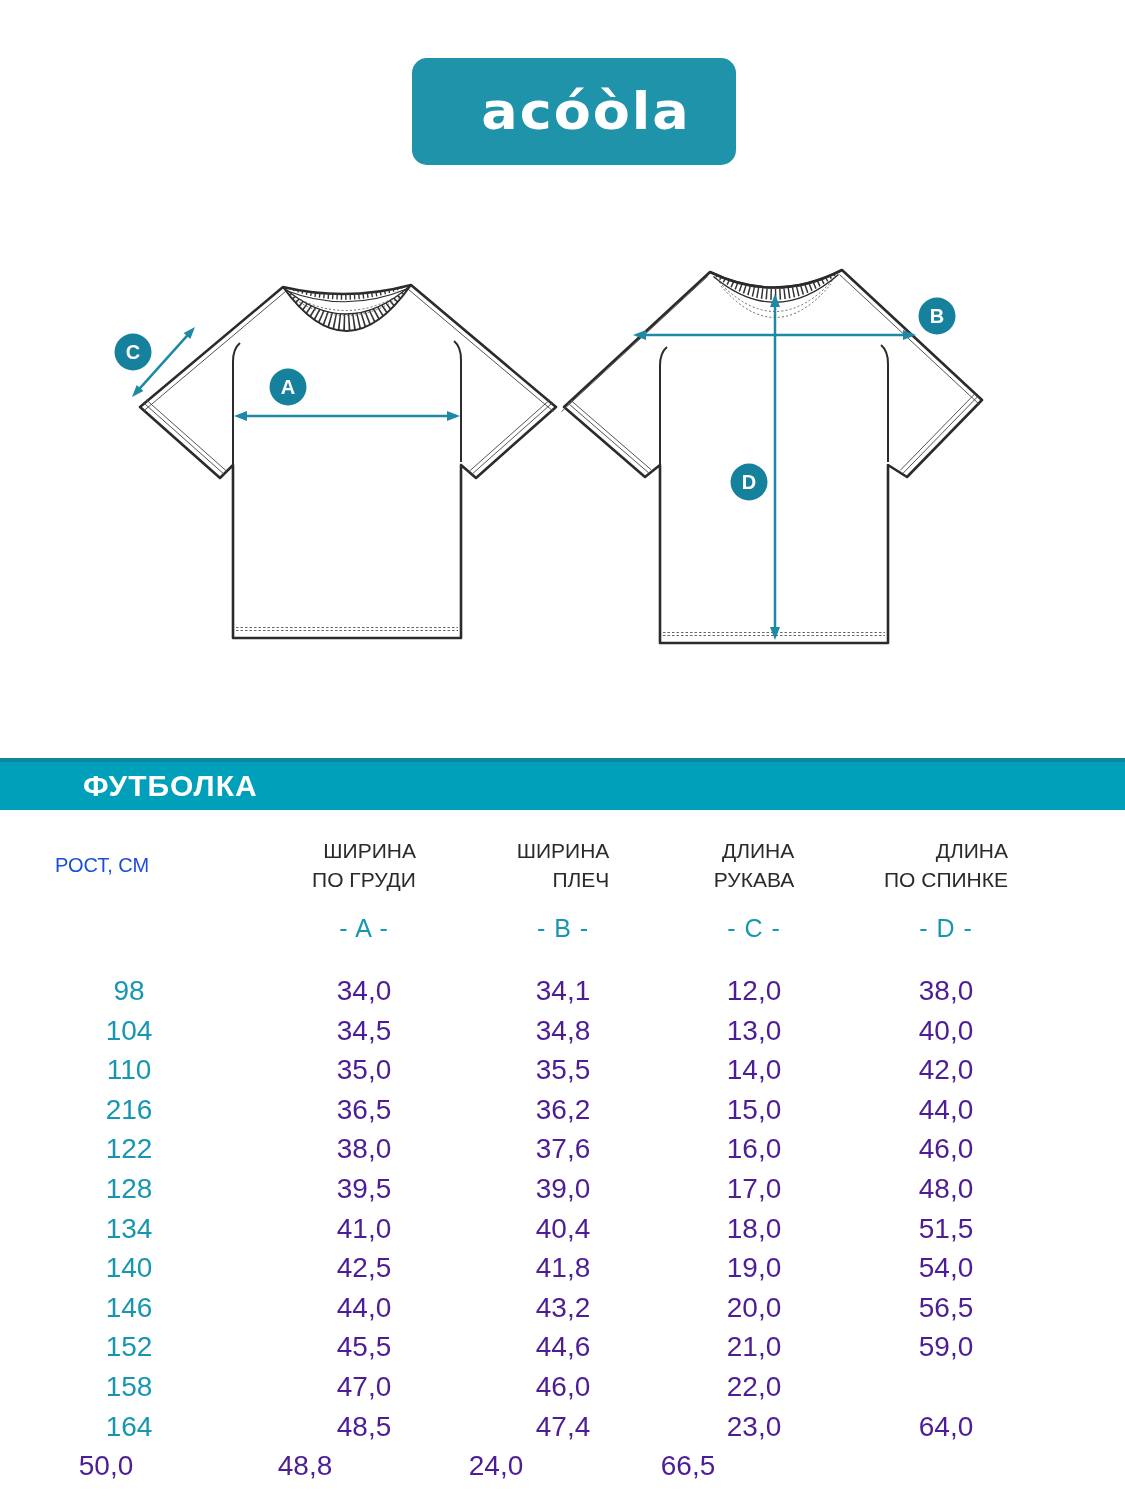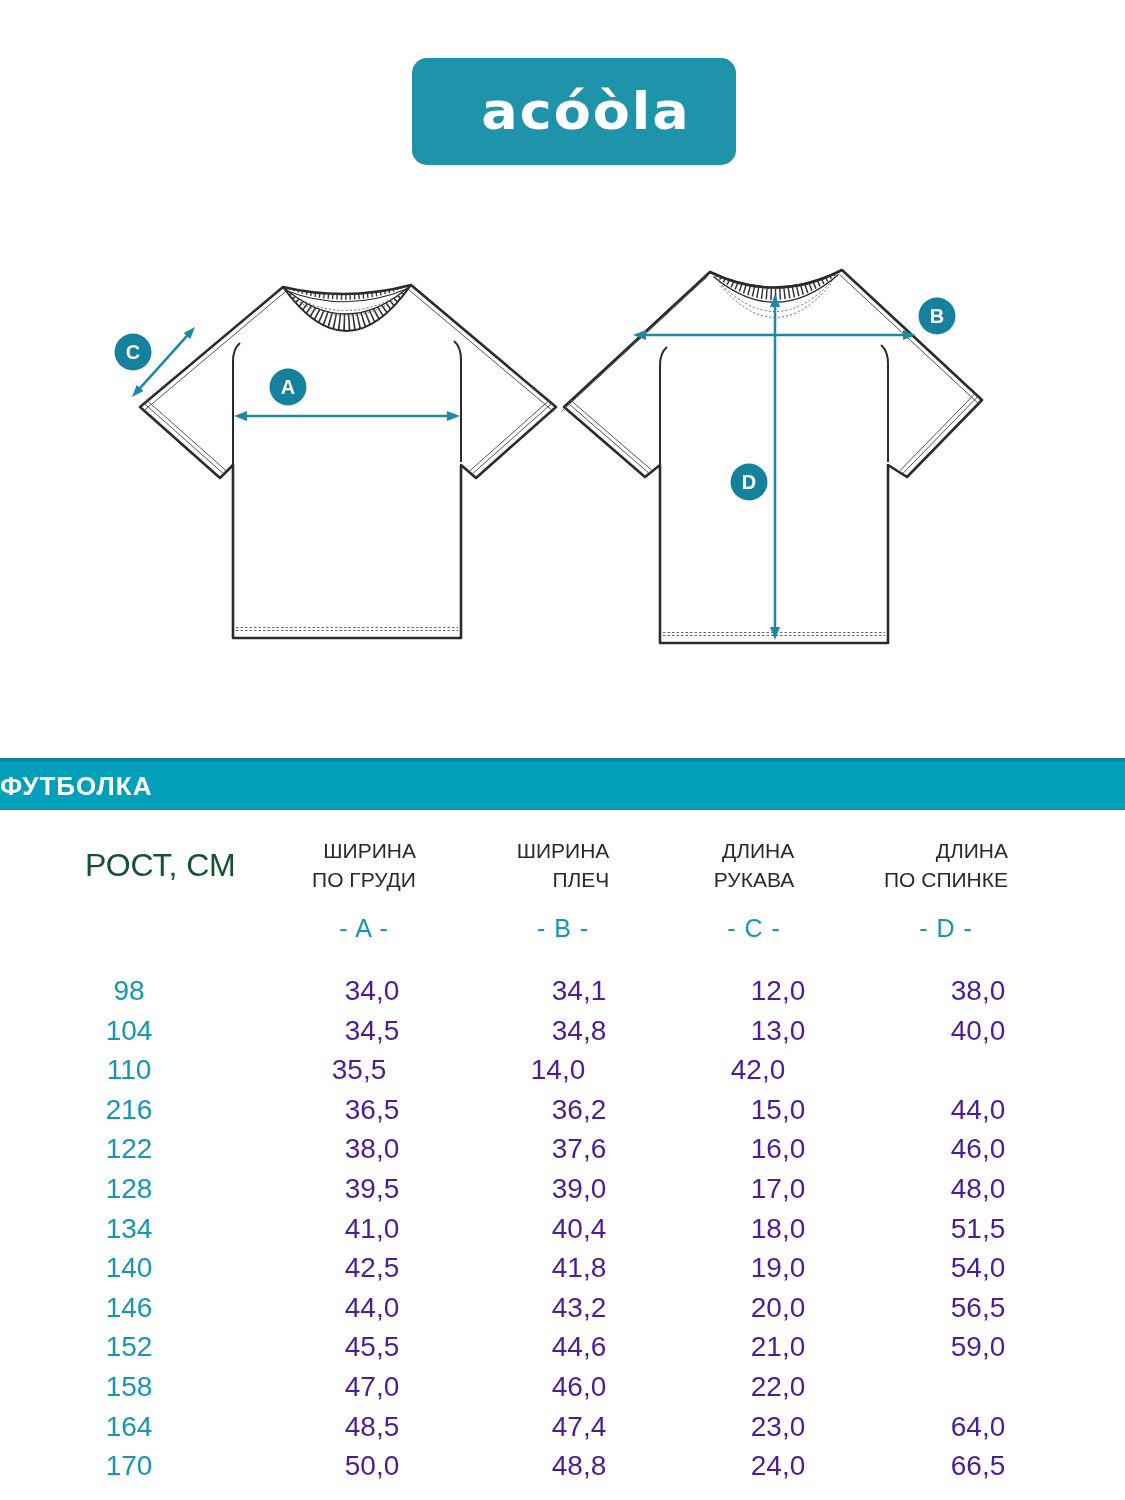--- a/index.html
+++ b/index.html
@@ -11,38 +11,38 @@
         background:#1e93aa;border-radius:15px;display:flex;align-items:center;justify-content:center;padding-left:24px;}
   .logo span{color:#ffffff;font-size:54px;font-weight:bold;letter-spacing:2px;
              font-family:"DejaVu Sans","Liberation Sans",sans-serif;transform:scaleY(.95);}
 
   
   .shirts{position:absolute;left:0;top:230px;width:1125px;height:470px;}
 
   
   .banner{position:absolute;left:0;top:758px;width:1125px;height:52px;background:#009fba;
           border-top:4px solid #0d87a0;box-sizing:border-box;display:flex;align-items:center;}
-  .banner span{color:#ffffff;font-size:26px;font-weight:bold;letter-spacing:1px;}
+  .banner span{color:#ffffff;font-size:30px;font-weight:bold;letter-spacing:1px;padding-left:83px;}
 
   
   .row{display:flex;width:1125px;}
   .cell{display:block;text-align:center;}
   .c0{width:258px;} .c1{width:212px;} .c2{width:186px;} .c3{width:196px;} .c4{width:188px;}
 
   .thead{position:absolute;left:0;top:836px;}
   .thead .hcell{font-size:21px;line-height:29px;color:#2a2a2a;}
   .thead .hcell .inner{display:inline-block;text-align:right;}
   .thead .hc0{display:flex;align-items:center;justify-content:flex-start;
-              padding-left:85px;box-sizing:border-box;font-size:32px;color:#14532d;}
+              padding-left:55px;box-sizing:border-box;font-size:20px;color:#1d4ed8;}
 
   .letters{position:absolute;left:0;top:912px;height:32px;}
   .letters .cell{font-size:25px;color:#1796b2;line-height:32px;letter-spacing:1px;}
 
   .tbody{position:absolute;left:0;top:971px;}
-  .trow{height:39.6px;align-items:center;gap:8px;}
+  .trow{height:39.6px;align-items:center;}
   .trow .cell{font-size:28px;line-height:39.6px;}
   .trow .size{color:#1796b2;}
   .trow .val{color:#4c1d95;}
 </style>
 </head>
 <body>
 
 <div class="page">
 
   <div class="logo">
@@ -173,20 +173,21 @@
       </div>
       <div class="row trow">
         <span class="cell c0 size">104</span>
         <span class="cell c1 val">34,5</span>
         <span class="cell c2 val">34,8</span>
         <span class="cell c3 val">13,0</span>
         <span class="cell c4 val">40,0</span>
       </div>
       <div class="row trow">
         <span class="cell c0 size">110</span>
+        <span class="cell c1 val">35,0</span>
         <span class="cell c2 val">35,5</span>
         <span class="cell c3 val">14,0</span>
         <span class="cell c4 val">42,0</span>
       </div>
       <div class="row trow">
         <span class="cell c0 size">216</span>
         <span class="cell c1 val">36,5</span>
         <span class="cell c2 val">36,2</span>
         <span class="cell c3 val">15,0</span>
         <span class="cell c4 val">44,0</span>
@@ -240,21 +241,20 @@
         <span class="cell c3 val">22,0</span>
       </div>
       <div class="row trow">
         <span class="cell c0 size">164</span>
         <span class="cell c1 val">48,5</span>
         <span class="cell c2 val">47,4</span>
         <span class="cell c3 val">23,0</span>
         <span class="cell c4 val">64,0</span>
       </div>
       <div class="row trow">
-        <span class="cell c0 size">170</span>
         <span class="cell c1 val">50,0</span>
         <span class="cell c2 val">48,8</span>
         <span class="cell c3 val">24,0</span>
         <span class="cell c4 val">66,5</span>
       </div>
     </div>
 
 </div>
 
 </body></html>

